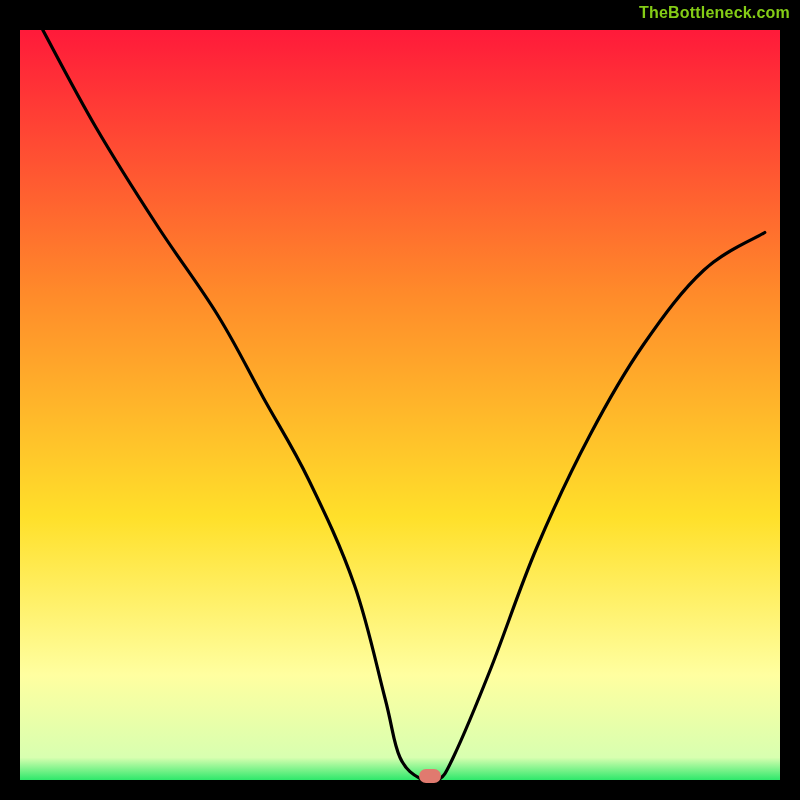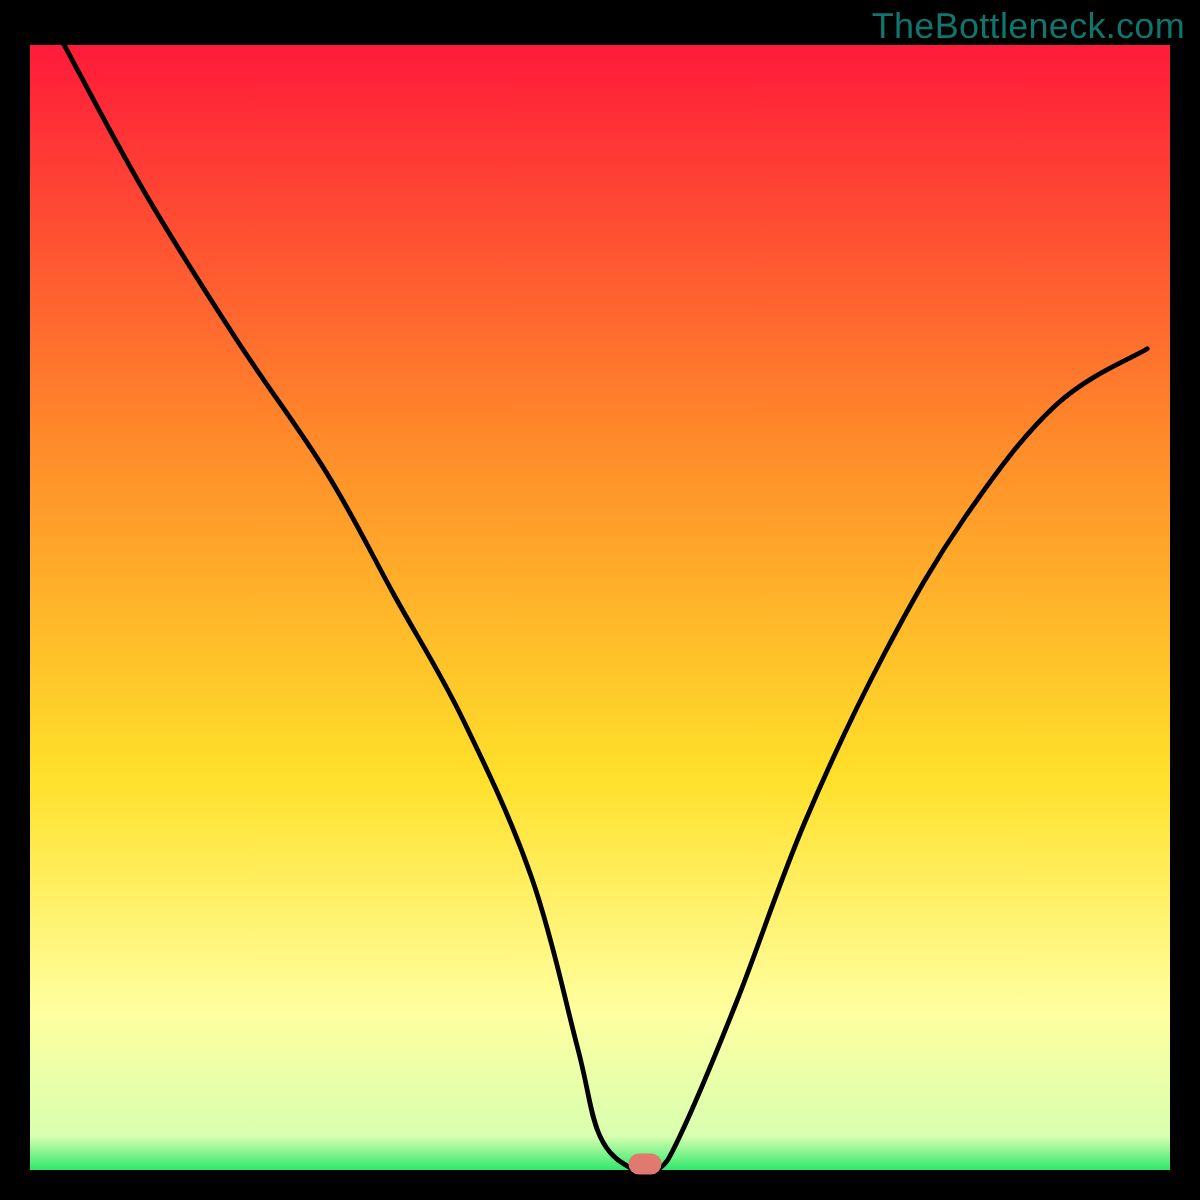--- a/index.html
+++ b/index.html
@@ -14,23 +14,23 @@
   .chart-container {
     position: relative;
     width: 800px;
     height: 800px;
     background: #000;
   }
   .watermark {
     position: absolute;
     top: 4px;
     right: 10px;
-    color: #0f766e;
-    font-size: 24px;
-    font-weight: 400;
+    color: #84cc16;
+    font-size: 16px;
+    font-weight: 700;
     letter-spacing: 0.2px;
     z-index: 5;
   }
   svg.plot {
     position: absolute;
     left: 20px;
     top: 30px;
     width: 760px;
     height: 750px;
     display: block;

